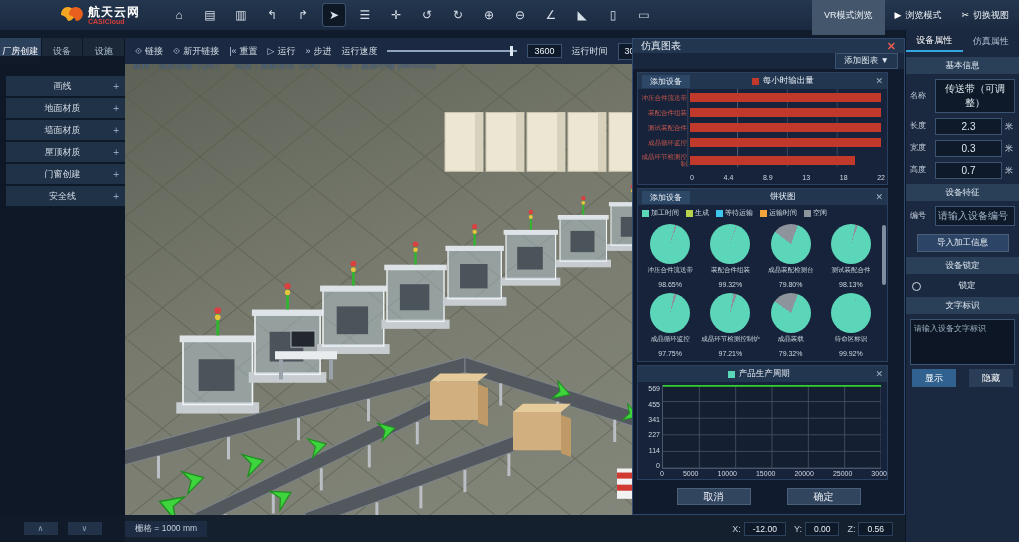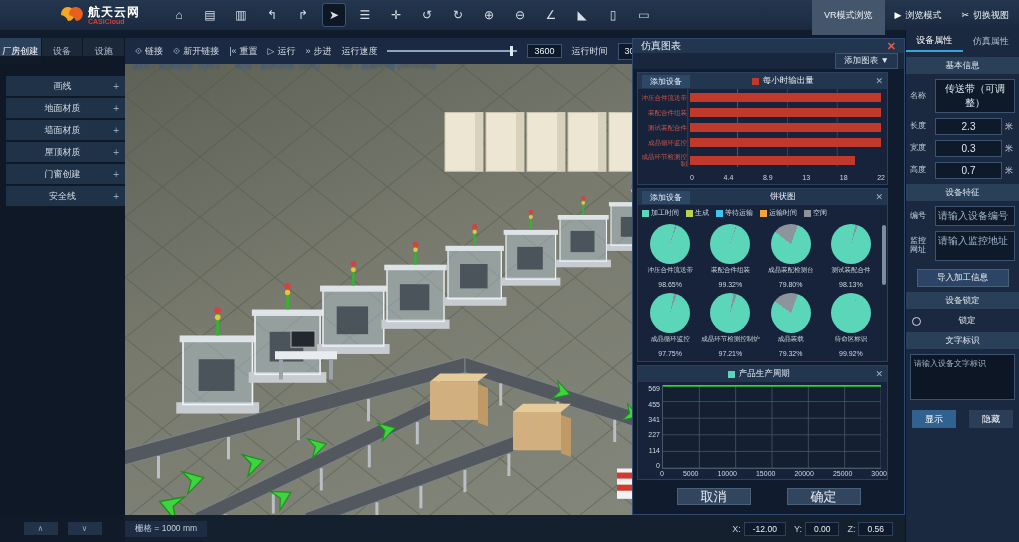--- a/index.html
+++ b/index.html
@@ -99,21 +99,21 @@
 
   .line-wrap { display:flex; padding:3px 6px 0 2px; }
   .line-ylab { width:22px; display:flex; flex-direction:column; justify-content:space-between;
     font-size:7px; color:#cfd8e3; text-align:right; padding-right:2px; }
   .line-plot { flex:1; position:relative; height:84px; background:#141f31; border-left:1px solid #4a5568; border-bottom:1px solid #4a5568;}
   .line-plot svg { position:absolute; inset:0; width:100%; height:100%; }
   .line-xlab { display:flex; justify-content:space-between; padding:1px 0 2px 22px;
     font-size:7px; color:#cfd8e3; }
   .dlg-btns { margin-top:auto; display:flex; justify-content:center; gap:36px; padding:8px 0 10px 0; }
   .dlg-btn { width:74px; height:17px; background:#32455f; border:1px solid #4a6078; color:#e8eef5;
-    font-size:13px; display:flex; align-items:center; justify-content:center; cursor:pointer; }
+    font-size:10px; display:flex; align-items:center; justify-content:center; cursor:pointer; }
 
   
   .rpanel { position:absolute; top:30px; right:0; width:114px; bottom:0; background:#1b2940;
     z-index:6; border-left:1px solid #0d1624; font-size:8.5px; }
   .rtabs { display:flex; height:22px; }
   .rtab { flex:1; display:flex; align-items:center; justify-content:center; color:#aebdcd;
     font-size:9px; cursor:pointer; }
   .rtab.active { color:#fff; border-bottom:2px solid #35a5e0; }
   .sec-head { height:17px; background:#2a3f58; display:flex; align-items:center; justify-content:center;
     font-size:8.5px; color:#dfe8f0; margin-top:5px; }
@@ -124,21 +124,21 @@
   .pinput.ph { color:#9fb2c6; text-align:left; }
   .punit { width:10px; font-size:8px; color:#c4cedb; flex:none; }
   .pinput.tall { height:30px; display:flex; align-items:flex-start; }
   .imp-btn { margin:8px auto 0 auto; width:92px; height:18px; background:#2c4465; border:1px solid #4a6078;
     display:flex; align-items:center; justify-content:center; font-size:8.5px; color:#e8eef5; cursor:pointer; }
   .radio-row { display:flex; align-items:center; margin:6px 6px 0 6px; }
   .radio { width:9px; height:9px; border:1px solid #cfd8e3; border-radius:50%; }
   .radio-lbl { flex:1; text-align:center; font-size:8.5px; color:#dfe8f0; }
   .r-textarea { margin:5px 4px 0 4px; height:46px; background:#0c1624; border:1px solid #3c5472;
     font-size:8px; color:#9fb2c6; padding:3px; }
-  .rp-btns { display:flex; justify-content:space-between; margin:10px 6px 0 6px; }
+  .rp-btns { display:flex; justify-content:space-between; margin:4px 6px 0 6px; }
   .rp-btn { width:44px; height:18px; display:flex; align-items:center; justify-content:center;
     font-size:9px; color:#fff; cursor:pointer; }
   .rp-show { background:#31628f; }
   .rp-hide { background:#2b3e57; }
 
   
   .statusbar { position:absolute; bottom:0; left:0; right:114px; height:27px; background:#15202f;
     display:flex; align-items:center; z-index:3; font-size:9px; }
   .sb-left { width:125px; height:100%; background:#101a28; display:flex; align-items:center;
     justify-content:center; gap:10px; }
@@ -687,24 +687,20 @@
     <div class="prow">
       <span class="plabel">高度</span>
       <span class="pinput">0.7</span>
       <span class="punit">米</span>
     </div>
     <div class="sec-head">设备特征</div>
     <div class="prow">
       <span class="plabel">编号</span>
       <span class="pinput ph">请输入设备编号</span>
     </div>
-    <div class="prow">
-      <span class="plabel">监控网址</span>
-      <span class="pinput ph tall">请输入监控地址</span>
-    </div>
     <div class="imp-btn">导入加工信息</div>
     <div class="sec-head">设备锁定</div>
     <div class="radio-row">
       <span class="radio"></span>
       <span class="radio-lbl">锁定</span>
     </div>
     <div class="sec-head">文字标识</div>
     <div class="r-textarea">请输入设备文字标识</div>
     <div class="rp-btns">
       <div class="rp-btn rp-show">显示</div>

